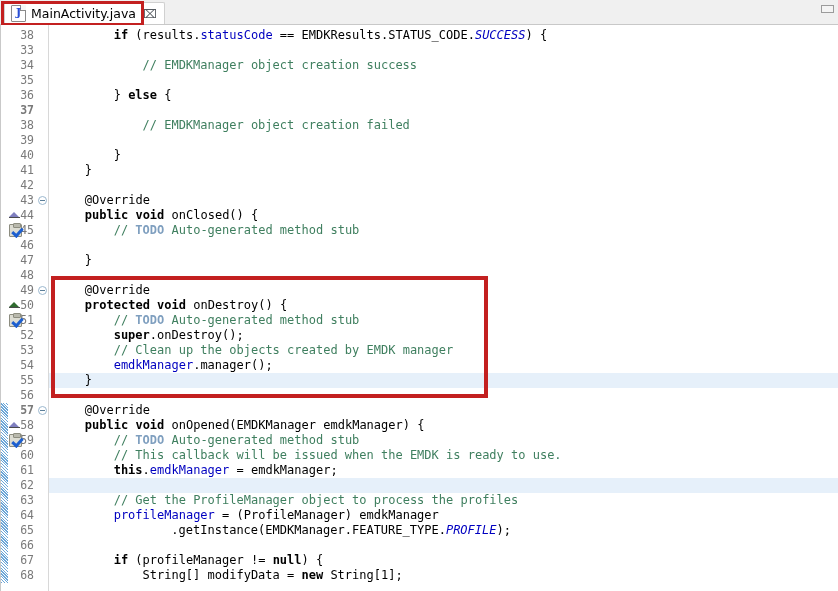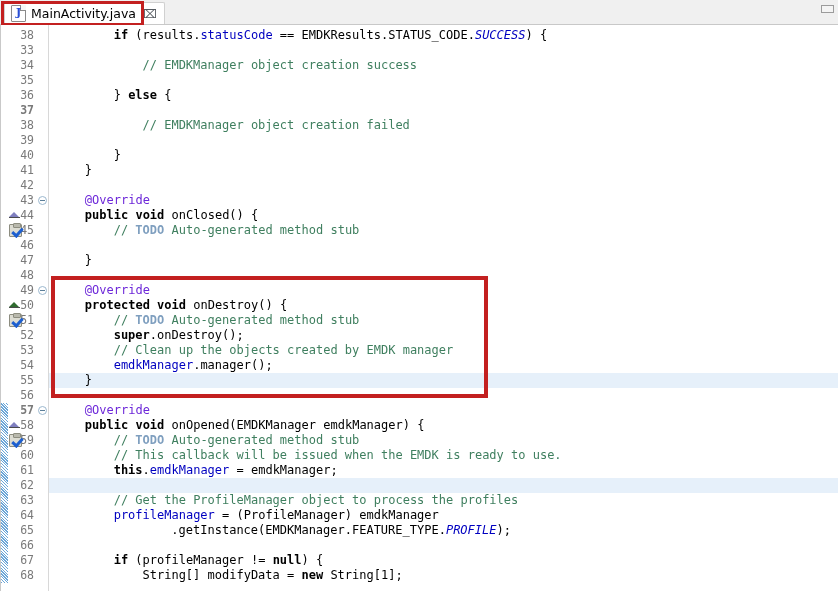--- a/index.html
+++ b/index.html
@@ -184,21 +184,21 @@
     color: #000000;
     white-space: pre;
   }
 
   
   .kw  { color: #000000; font-weight: bold; }
   .cmt { color: #3f7f5f; }
   .tsk { color: #7f9fbf; font-weight: bold; }
   .fld { color: #0000c0; }
   .sfld{ color: #0000c0; font-style: italic; }
-  .ann { color: #6d28d9; }
+  .ann { color: #000000; }
 
   
   .mk { position: absolute; }
   .mk-fold {
     width: 9px; height: 9px;
     border: 1px solid #9bb8cf;
     border-radius: 50%;
     background: #ffffff;
     box-sizing: border-box;
   }

